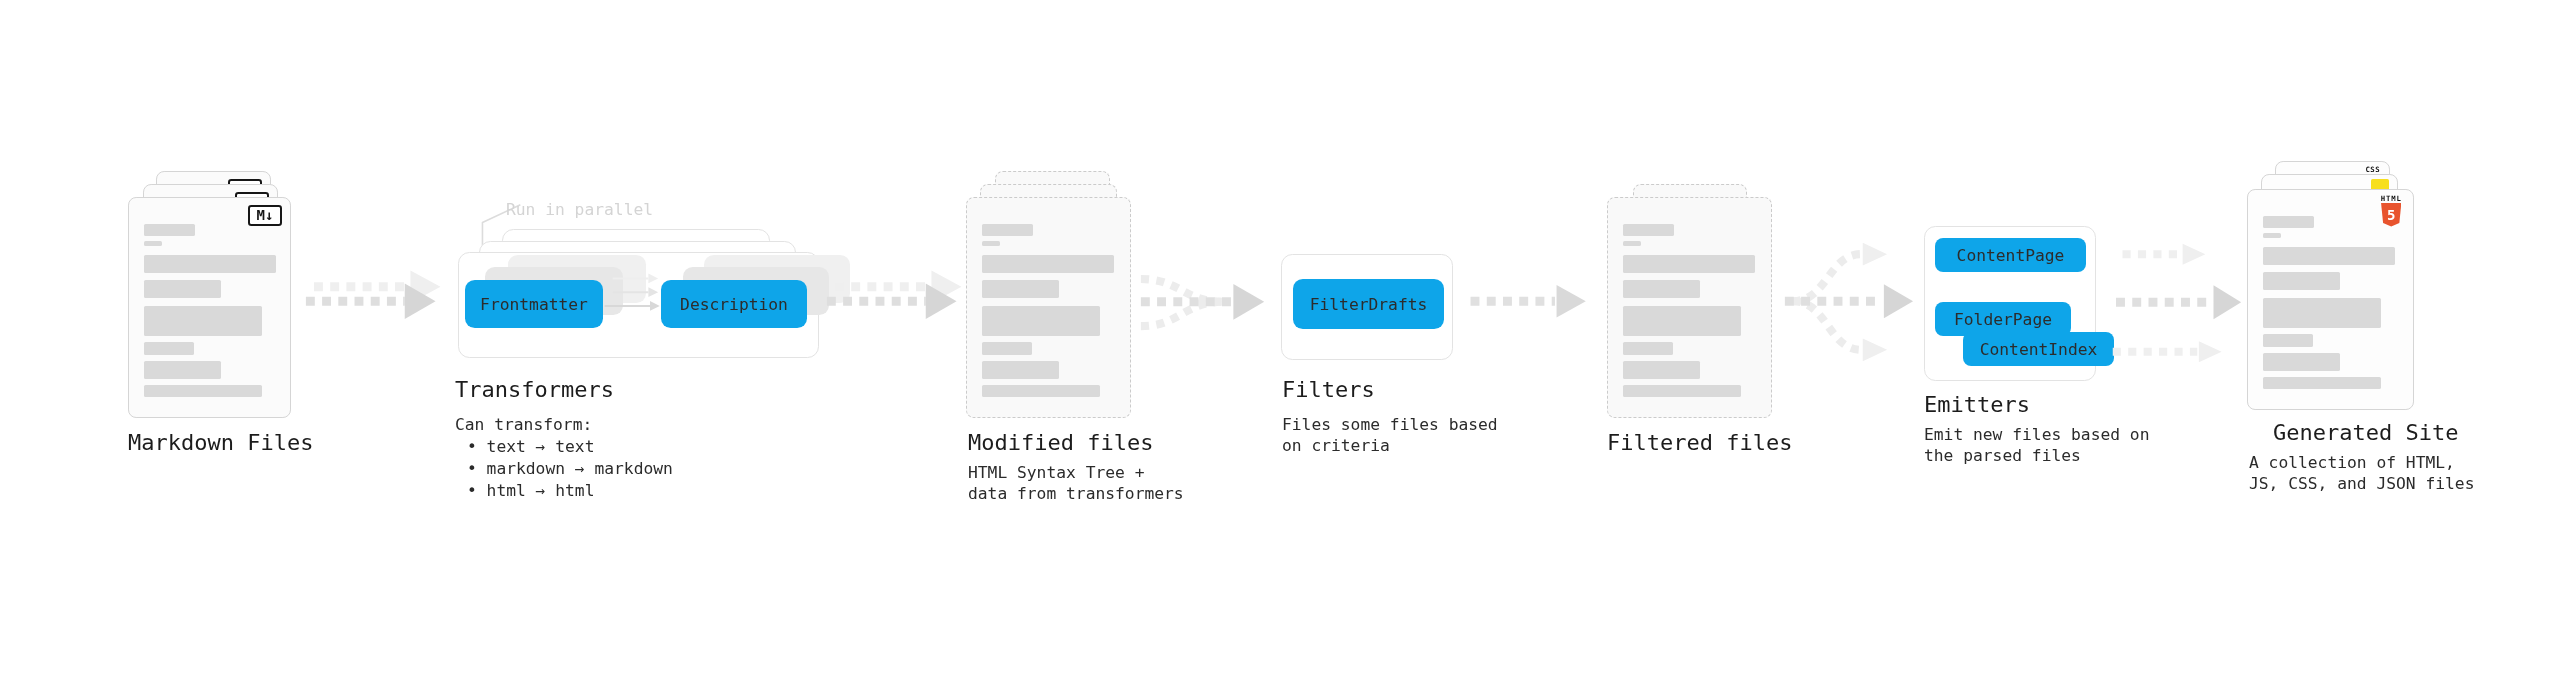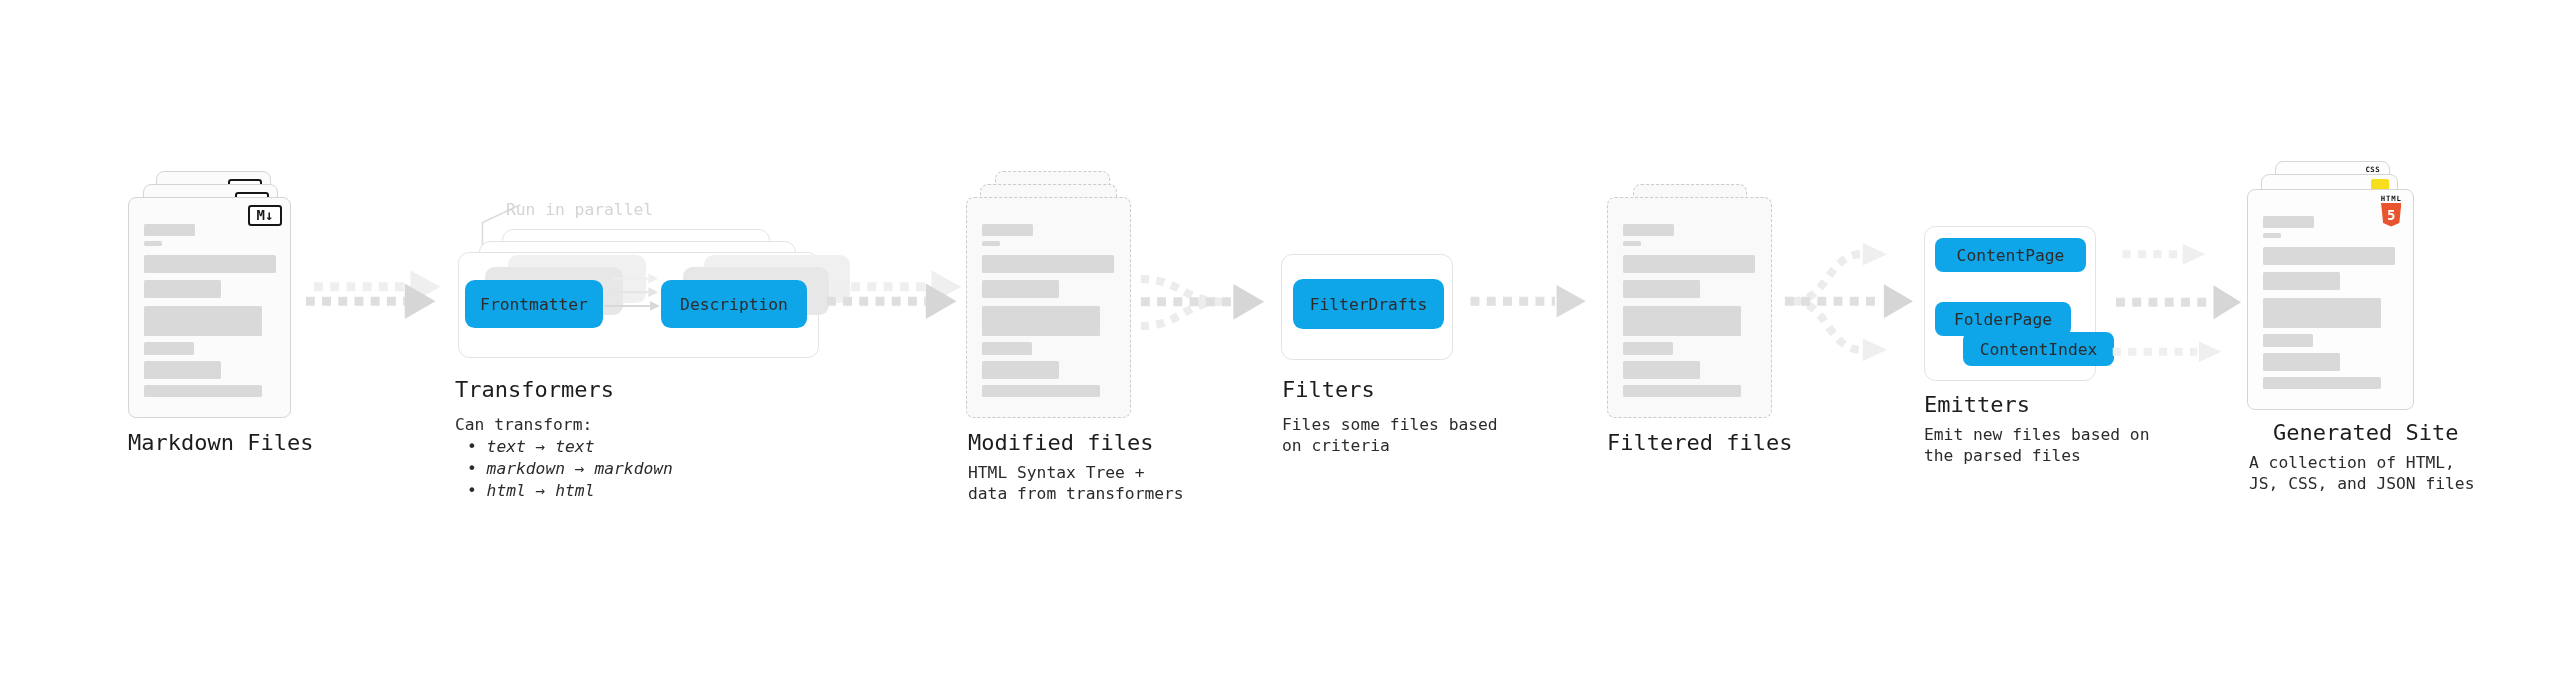--- a/index.html
+++ b/index.html
@@ -104,21 +104,21 @@
       <polygon points="56,21 68,27 56,33" fill="#e4e4e4"></polygon>
       <line x1="2" y1="44" x2="58" y2="44" stroke="#d8d8d8" stroke-width="2.5"></line>
       <polygon points="58,38 70,44 58,50" fill="#d8d8d8"></polygon>
     </svg>
 
     <div class="btn" style="left:465px;top:280px;width:138px;height:48px;">Frontmatter</div>
     <div class="btn" style="left:661px;top:280px;width:146px;height:48px;">Description</div>
 
     <div class="title" style="left:455px;top:377px;">Transformers</div>
     <div class="desc" style="left:455px;top:414px;">Can transform:</div>
-    <div class="desc bullets" style="left:467px;top:436px;font-style:italic;">
+    <div class="desc bullets" style="left:467px;top:436px;">
       <div>• text → text</div>
       <div>• markdown → markdown</div>
       <div>• html → html</div>
     </div>
   </div>
 
   <svg style="left:822px;top:264px;" width="150" height="77" viewBox="0 0 185 95">
     <line x1="16" y1="28" x2="135" y2="28" stroke="#efefef" stroke-width="11" stroke-dasharray="11 9"></line>
     <polygon points="135,8 172,28 135,48" fill="#efefef"></polygon>
     <line x1="6" y1="46" x2="128" y2="46" stroke="#dedede" stroke-width="11" stroke-dasharray="11 9"></line>

